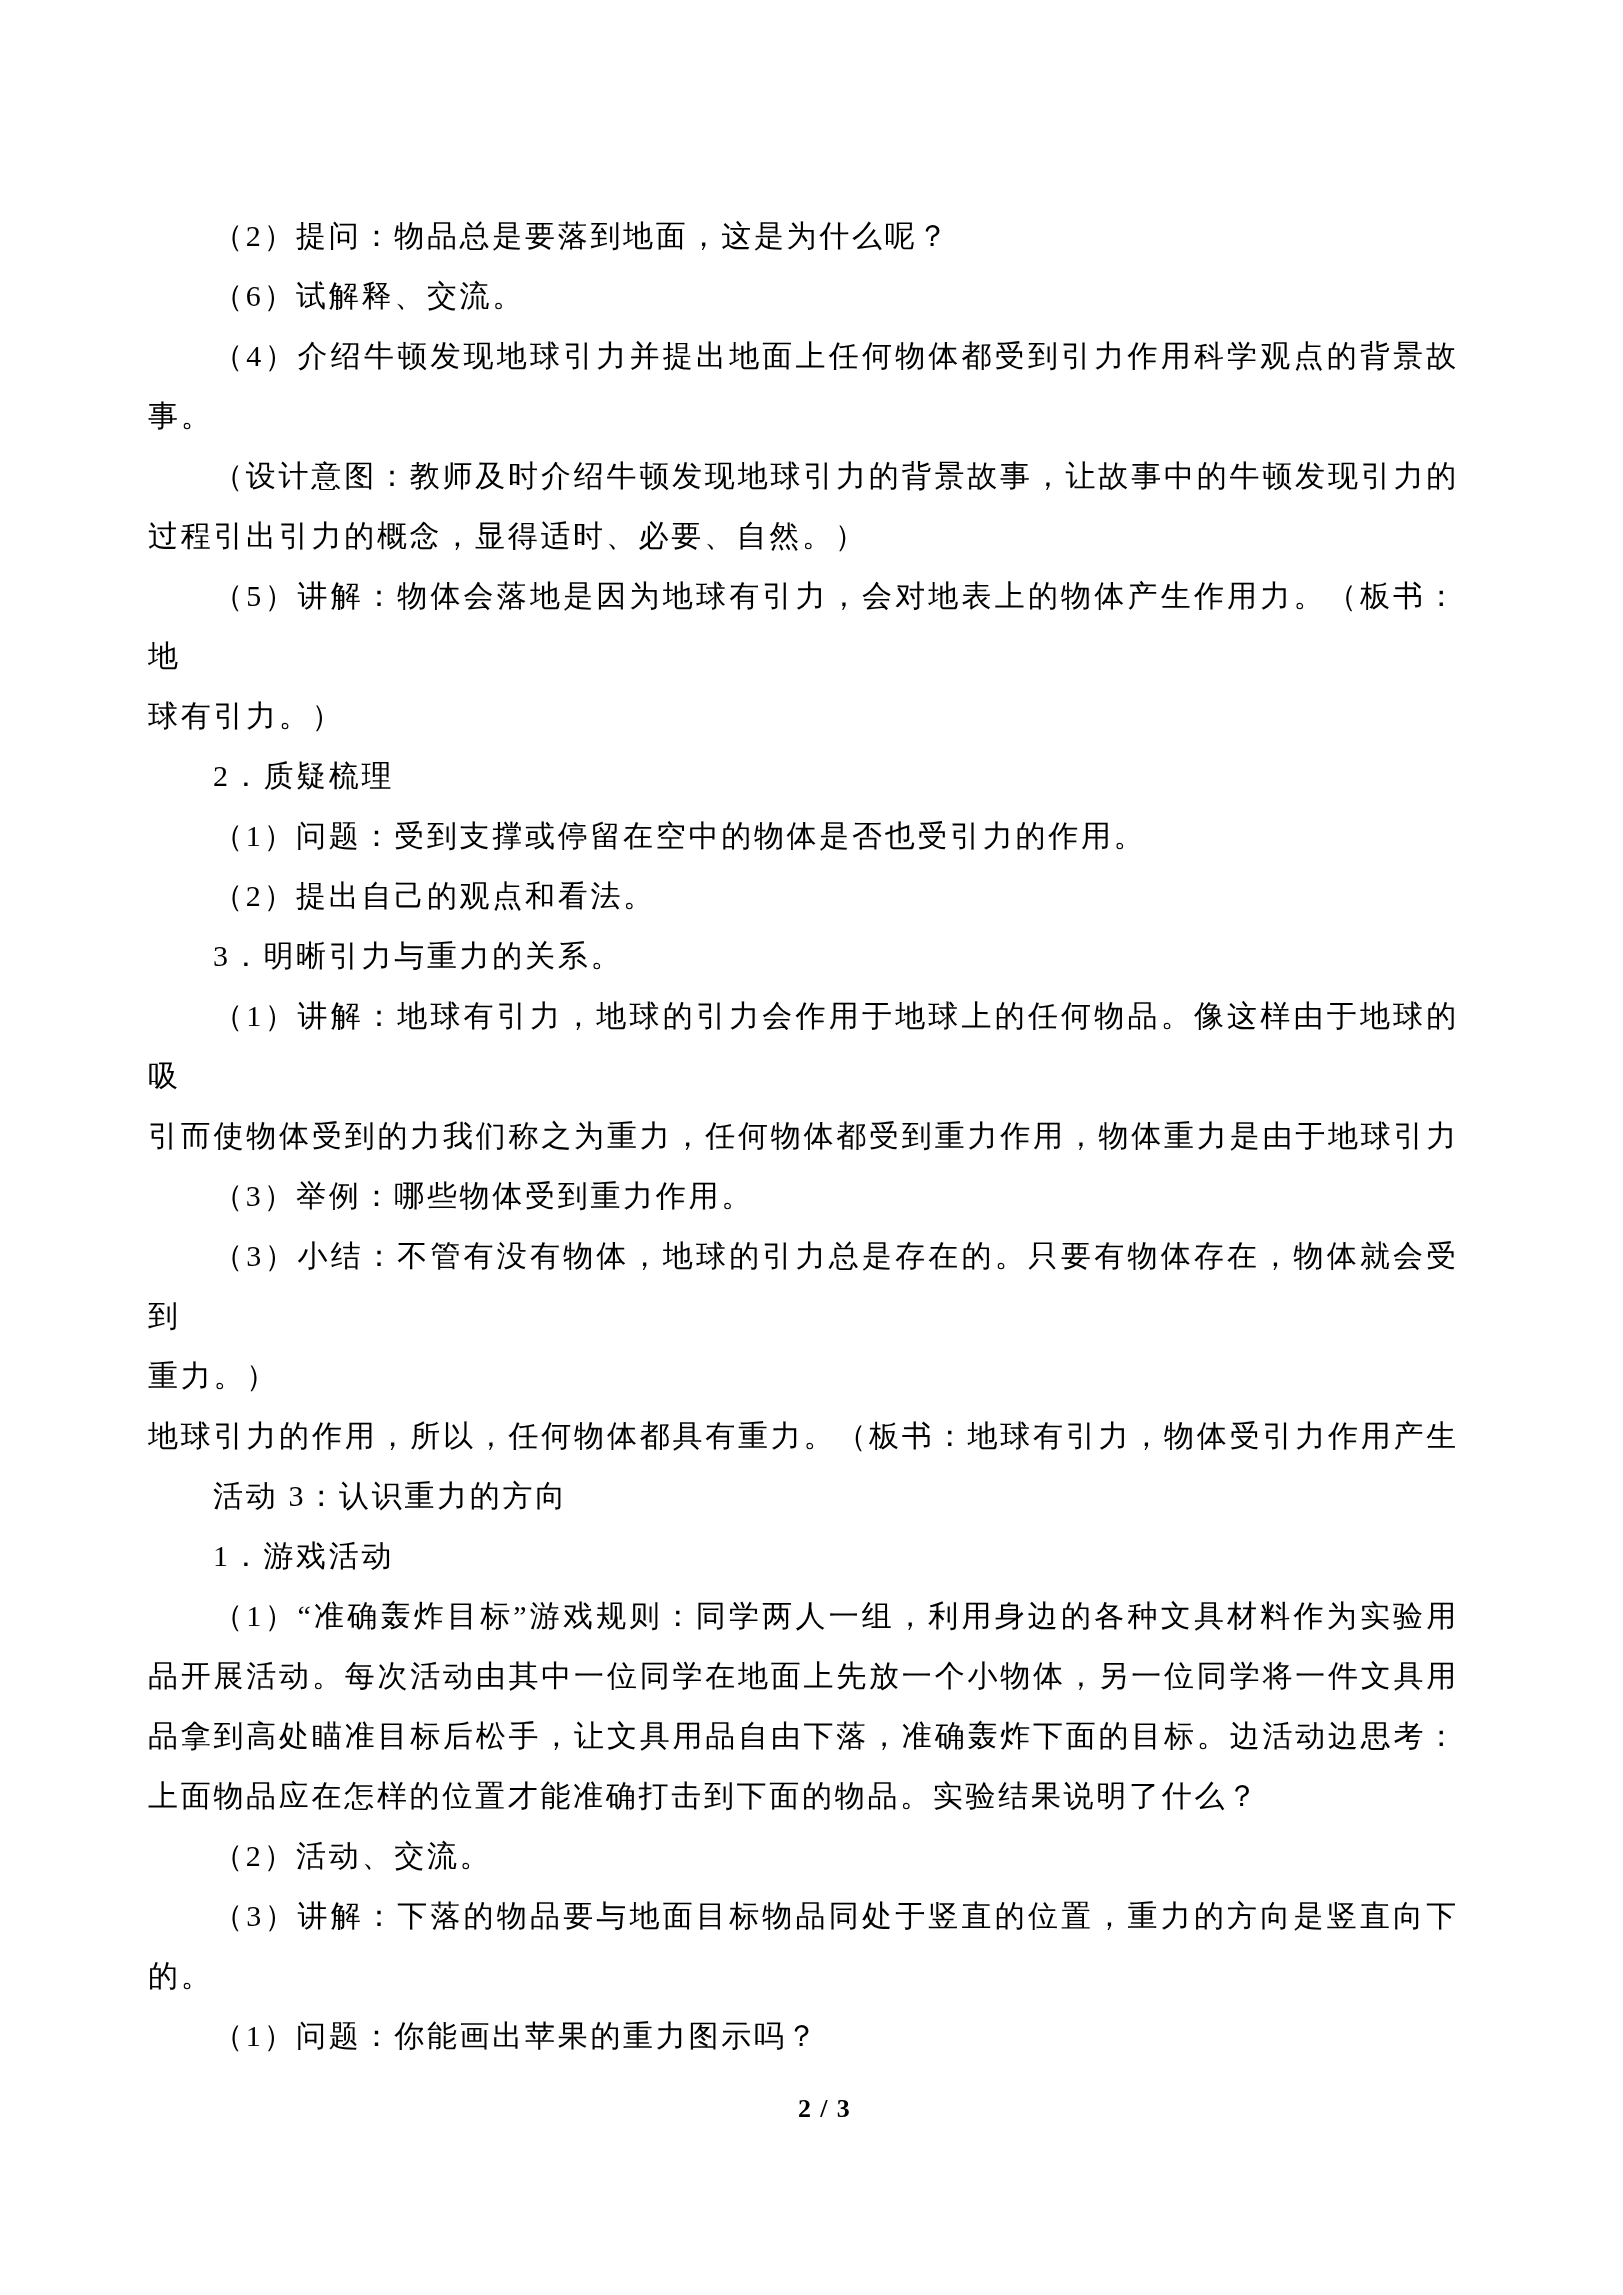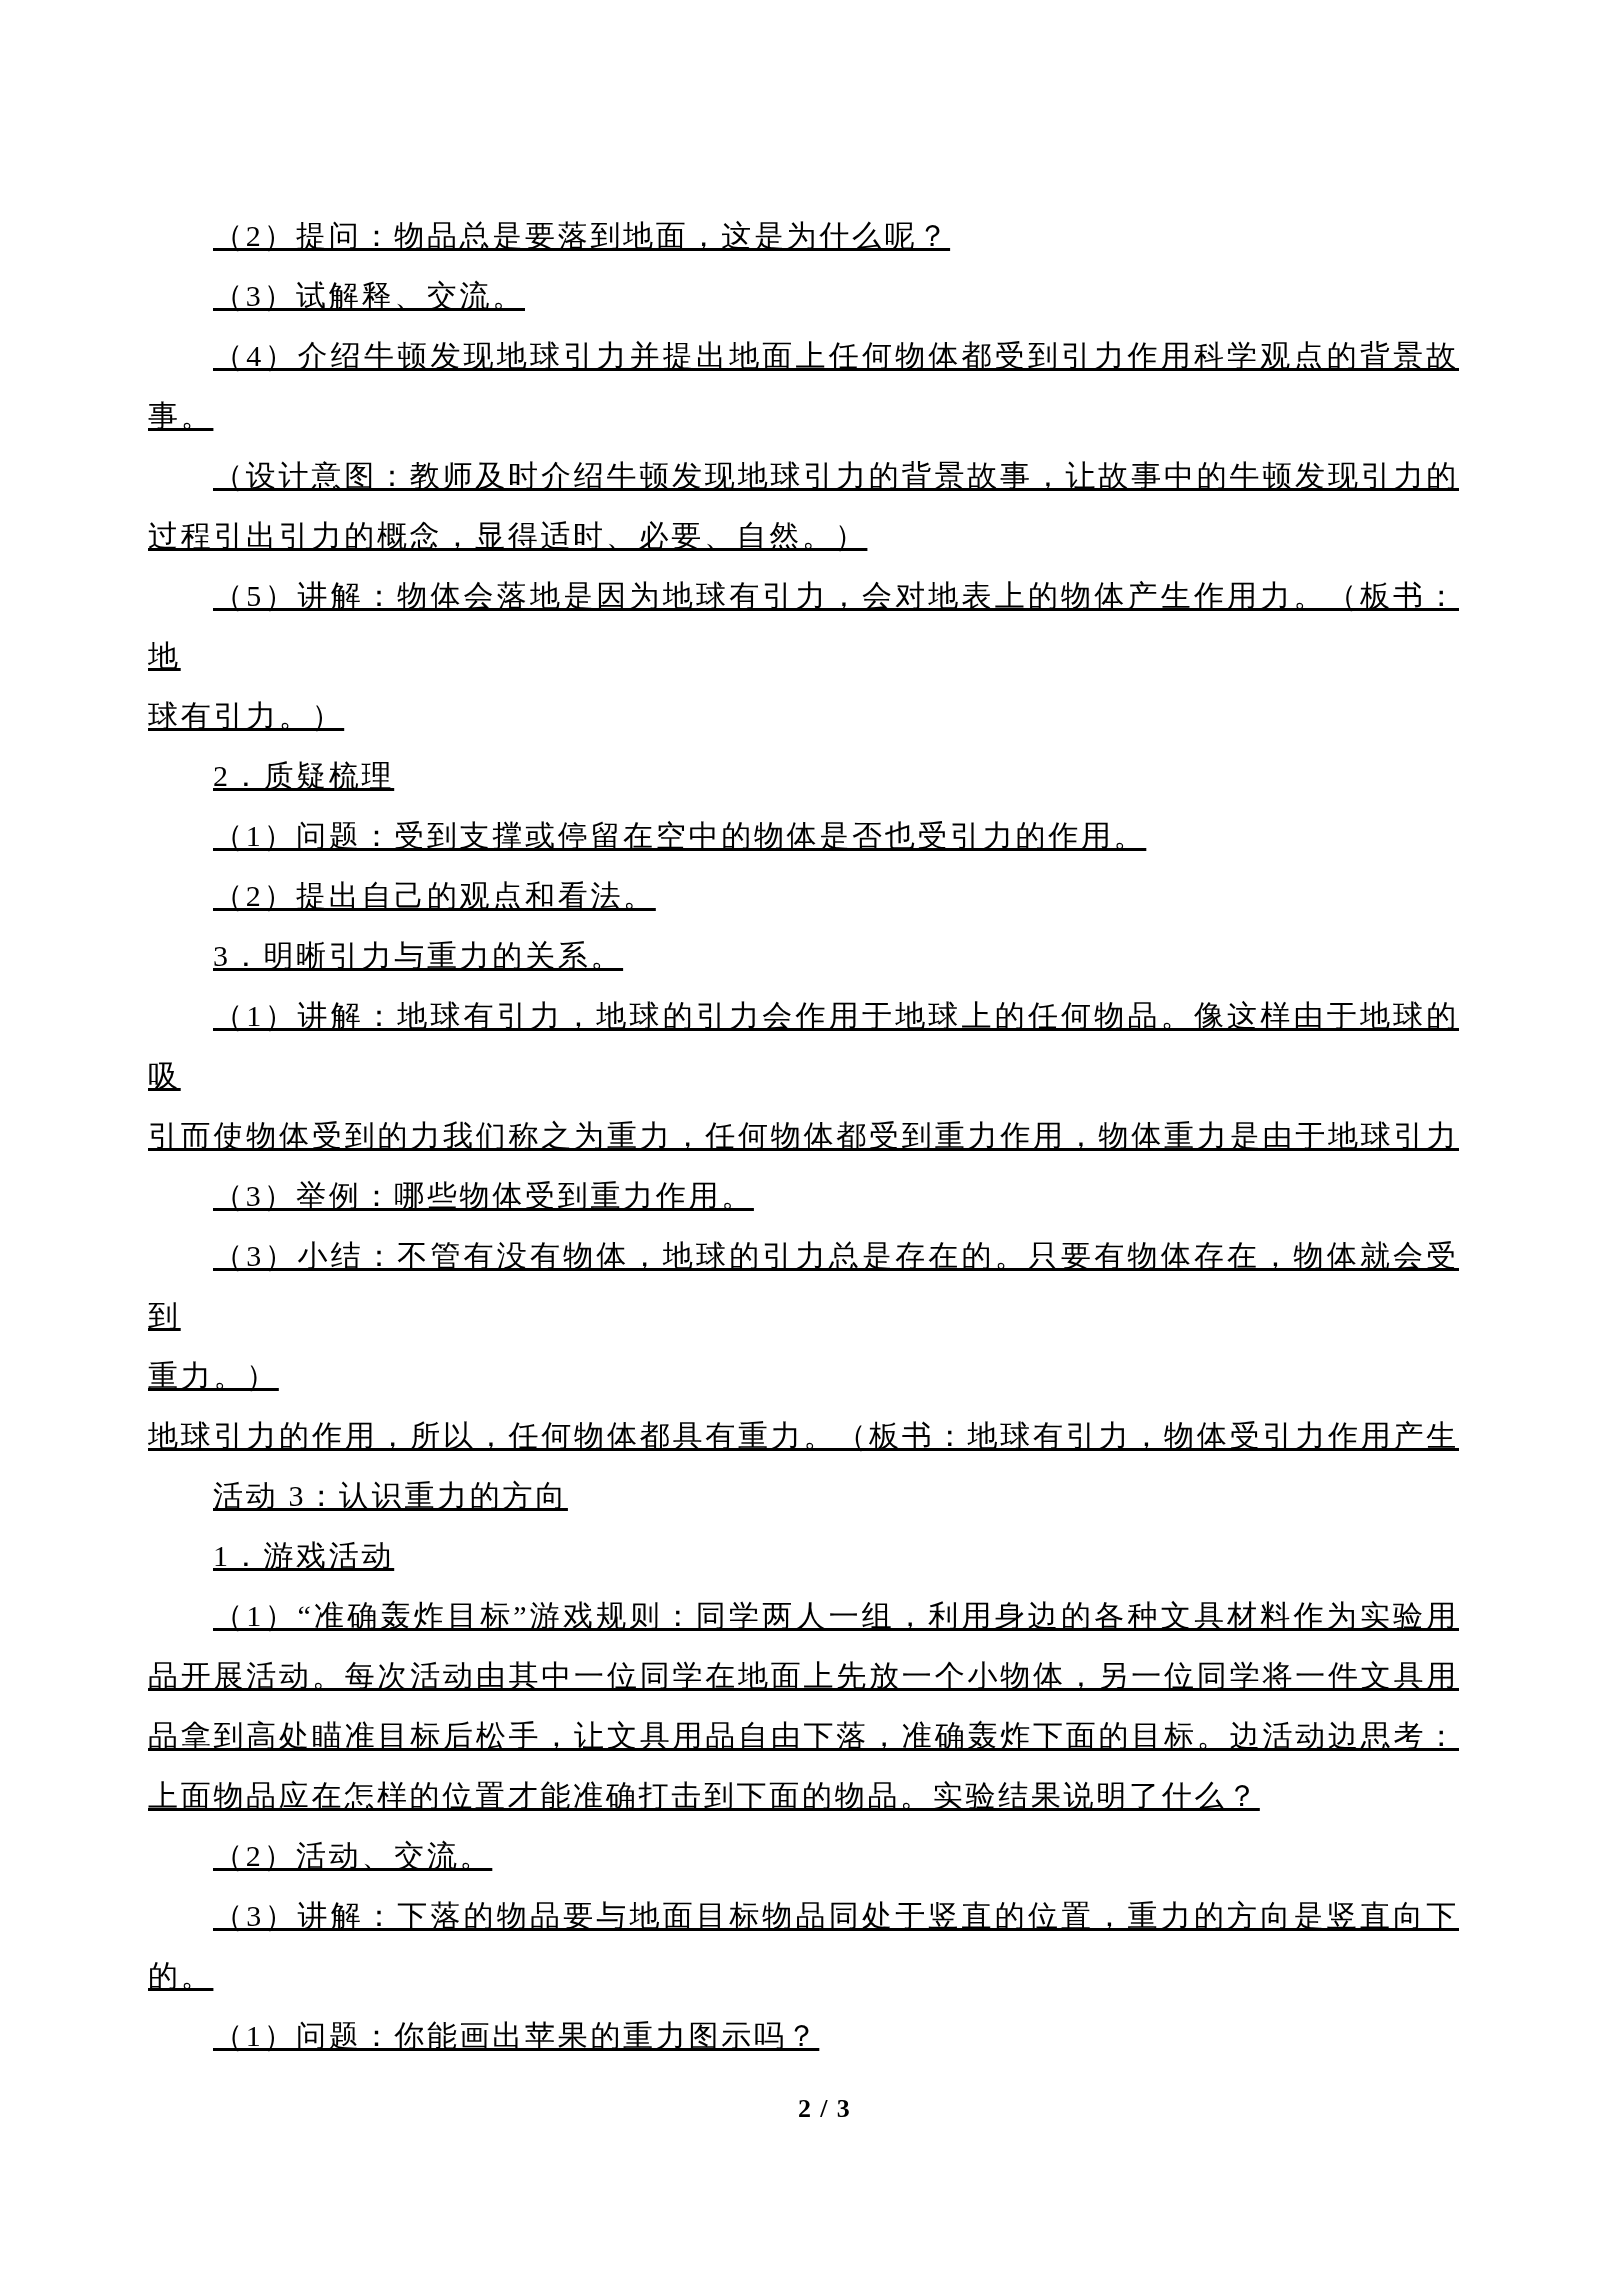--- a/index.html
+++ b/index.html
@@ -13,21 +13,20 @@
     color: #000000;
     font-family: "Liberation Serif", "DejaVu Serif", serif;
     position: relative;
     overflow: hidden;
   }
   .text-block {
     position: absolute;
     top: 206px;
     left: 148px;
     width: 1311px;
-    text-decoration: underline;
   }
   .line {
     margin: 0;
     padding: 0;
     font-size: 30px;
     line-height: 60px;
     letter-spacing: 2.7px;
     white-space: nowrap;
   }
   .line.indent {
@@ -47,21 +46,21 @@
     font-size: 26px;
     font-weight: bold;
     letter-spacing: 1.4px;
   }
 </style>
 </head>
 <body>
 
 <main class="text-block">
     <p class="line indent">（2）提问：物品总是要落到地面，这是为什么呢？</p>
-    <p class="line indent">（3）试解释、交流。</p>
+    <p class="line indent">（6）试解释、交流。</p>
     <p class="line indent fill">（4）介绍牛顿发现地球引力并提出地面上任何物体都受到引力作用科学观点的背景故</p>
     <p class="line">事。</p>
     <p class="line indent fill">（设计意图：教师及时介绍牛顿发现地球引力的背景故事，让故事中的牛顿发现引力的</p>
     <p class="line">过程引出引力的概念，显得适时、必要、自然。）</p>
     <p class="line indent fill">（5）讲解：物体会落地是因为地球有引力，会对地表上的物体产生作用力。（板书：地</p>
     <p class="line">球有引力。）</p>
     <p class="line indent">2．质疑梳理</p>
     <p class="line indent">（1）问题：受到支撑或停留在空中的物体是否也受引力的作用。</p>
     <p class="line indent">（2）提出自己的观点和看法。</p>
     <p class="line indent">3．明晰引力与重力的关系。</p>

